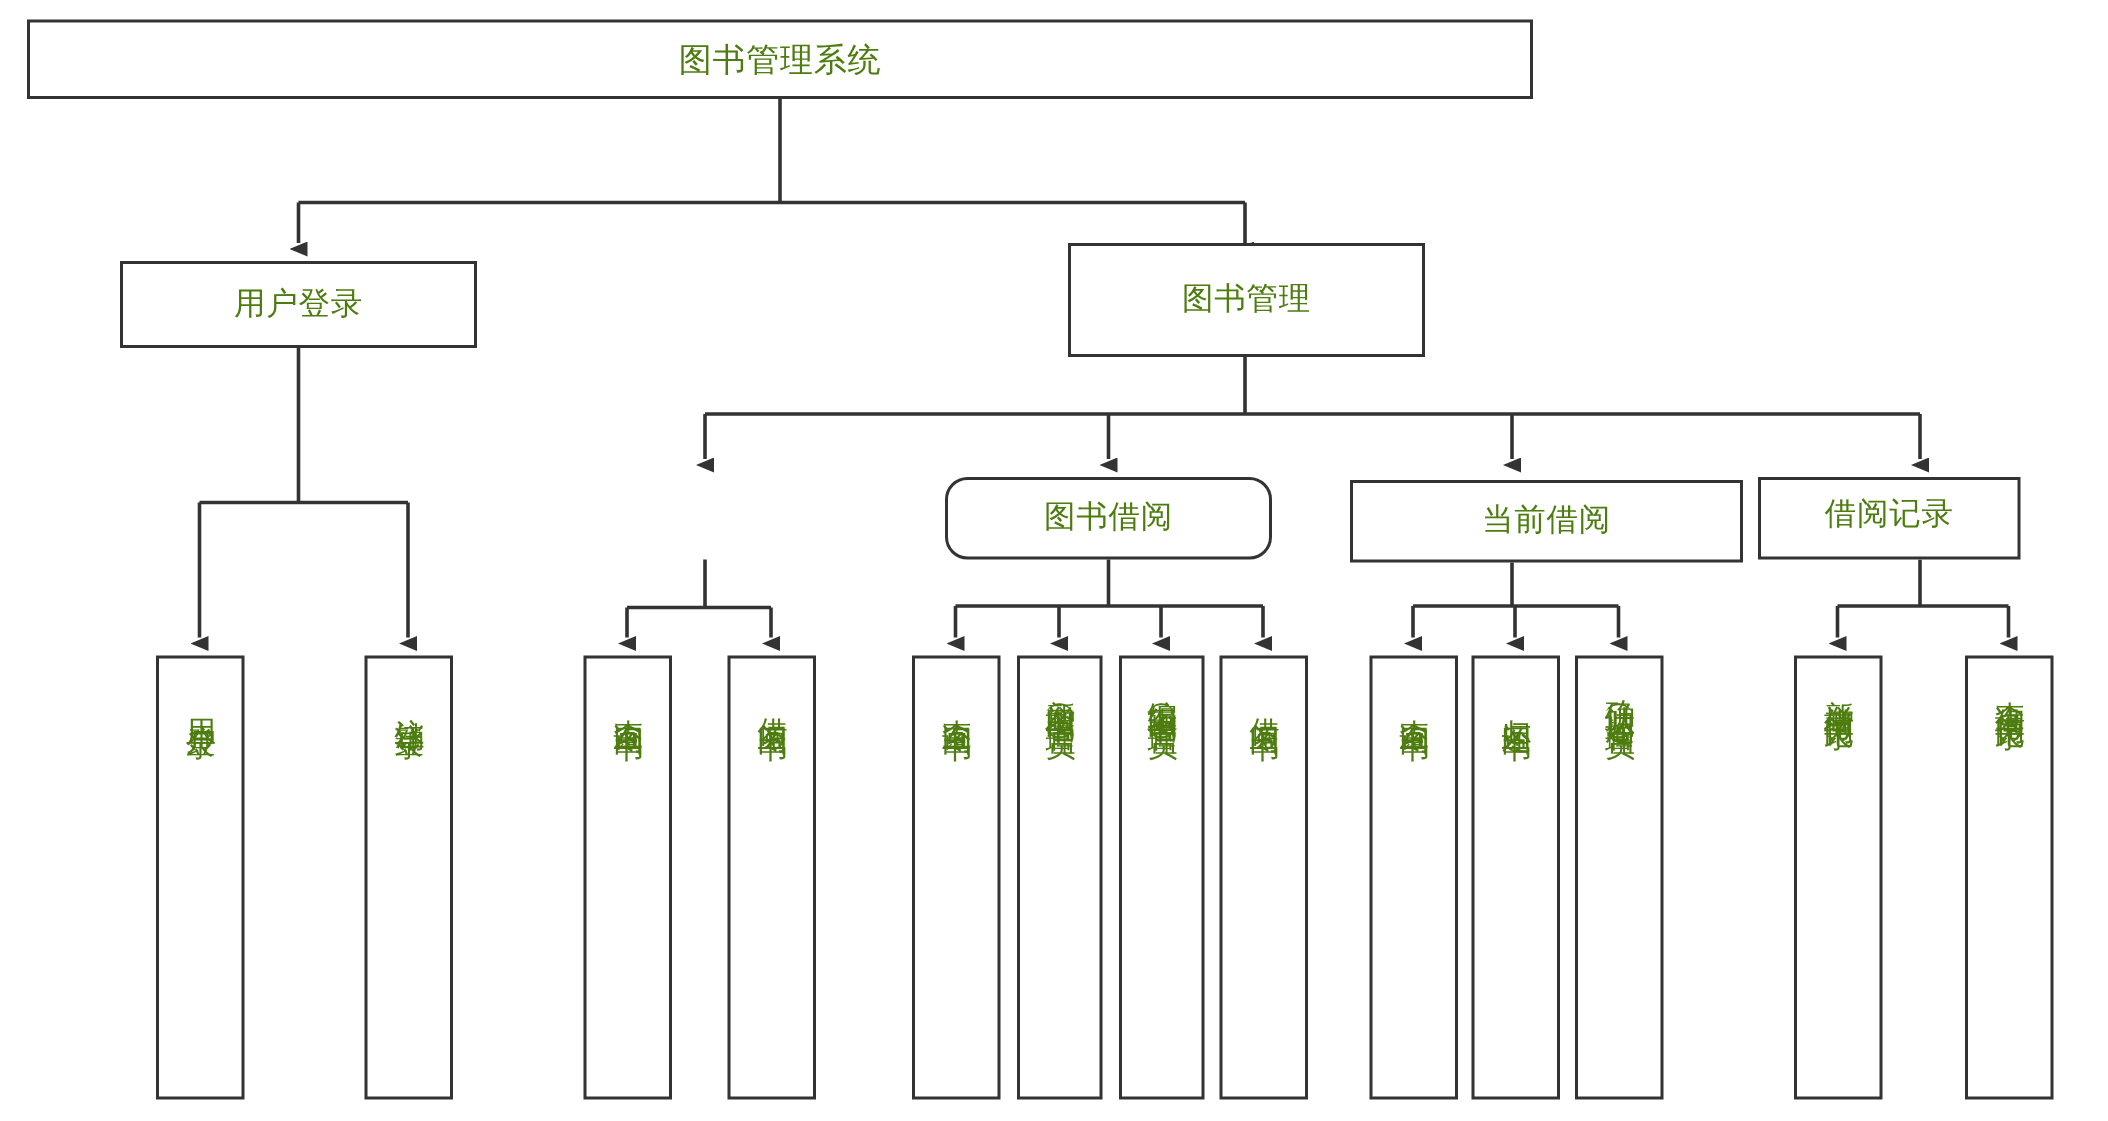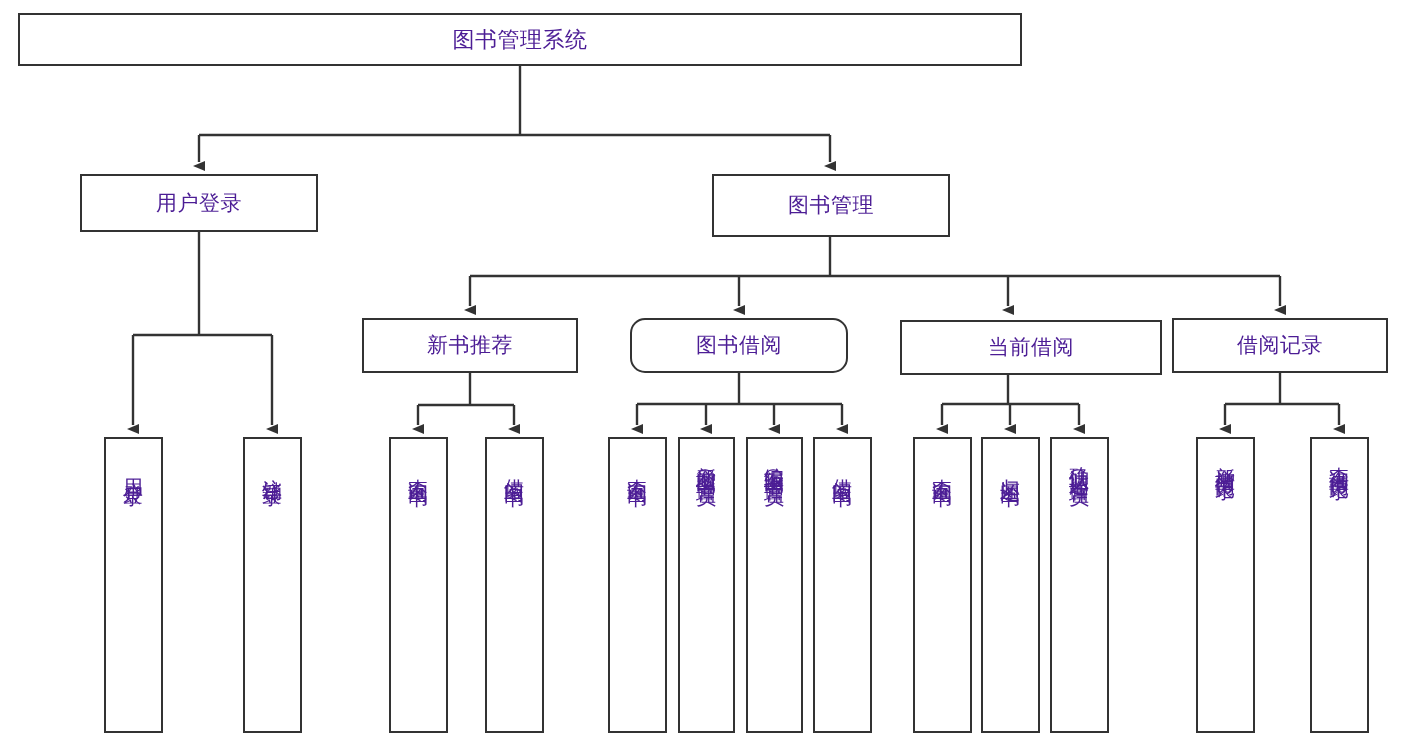--- a/index.html
+++ b/index.html
@@ -26,21 +26,21 @@
     pointer-events: none;
   }
   .node {
     position: absolute;
     box-sizing: border-box;
     border: 2px solid #333333;
     background: #ffffff;
     display: flex;
     align-items: center;
     justify-content: center;
-    color: #4c1d95;
+    color: #4d7c0f;
   }
   .node .label {
     display: block;
     text-align: center;
     line-height: 1.18;
     letter-spacing: 0.5px;
   }
   .node.horiz .label {
     writing-mode: horizontal-tb;
     font-size: 21px;
@@ -123,34 +123,31 @@
     </g>
   </svg>
 
   <div class="node horiz" id="root-node" style="left:18px; top:13px; width:1004px; height:53px;">
     <span class="label">图书管理系统</span>
   </div>
 
   <div class="node horiz" style="left:80px; top:174px; width:238px; height:58px;">
     <span class="label">用户登录</span>
   </div>
-  <div class="node horiz" style="left:712px; top:174px; width:238px; height:63px;">
+  <div class="node horiz" style="left:712px; top:162px; width:238px; height:76px;">
     <span class="label">图书管理</span>
   </div>
 
-  <div class="node horiz" style="left:362px; top:318px; width:216px; height:55px;">
-    <span class="label">新书推荐</span>
-  </div>
   <div class="node horiz" style="left:630px; top:318px; width:218px; height:55px;border-radius:15px;">
     <span class="label">图书借阅</span>
   </div>
   <div class="node horiz" style="left:900px; top:320px; width:262px; height:55px;">
     <span class="label">当前借阅</span>
   </div>
-  <div class="node horiz" style="left:1172px; top:318px; width:216px; height:55px;">
+  <div class="node horiz" style="left:1172px; top:318px; width:175px; height:55px;font-family:Liberation Mono, monospace;">
     <span class="label">借阅记录</span>
   </div>
 
   <div class="node vert" style="left:104px; top:437px; width:59px; height:296px;">
     <span class="label">用户登录</span>
   </div>
   <div class="node vert" style="left:243px; top:437px; width:59px; height:296px;">
     <span class="label">注销登录</span>
   </div>
 

